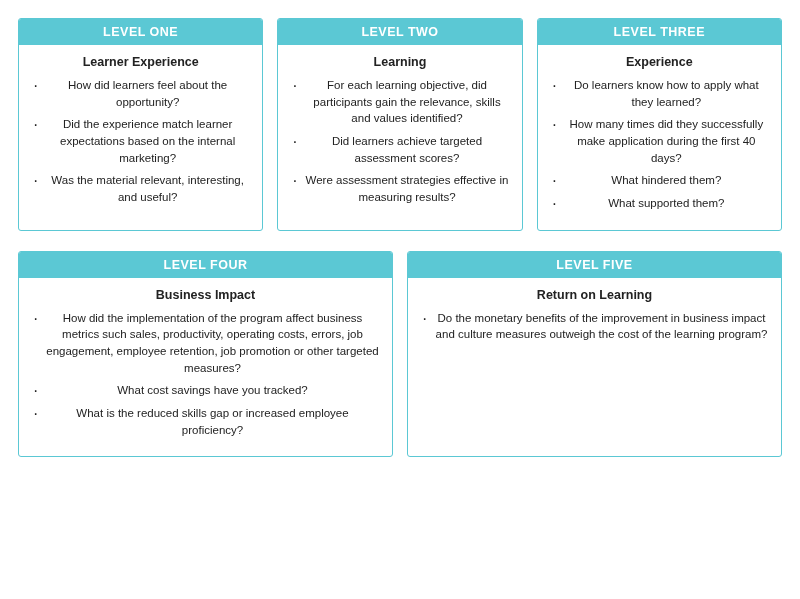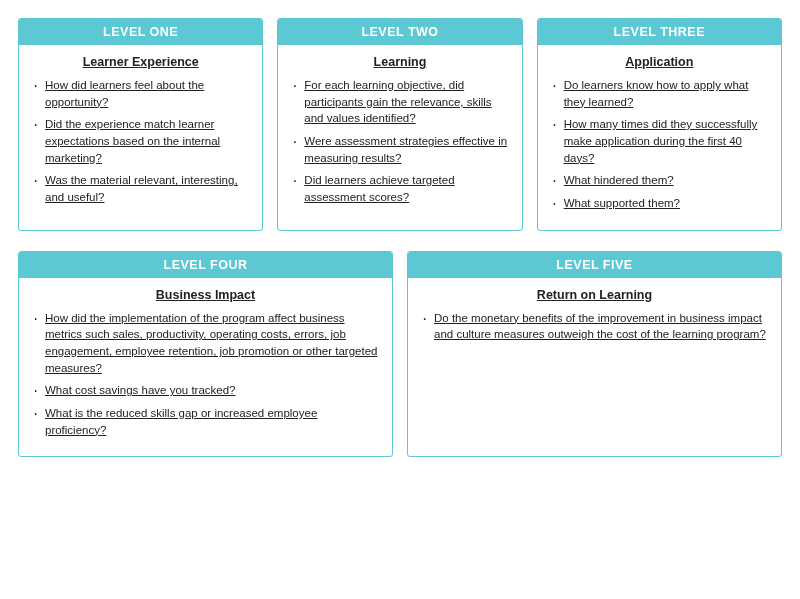--- a/index.html
+++ b/index.html
@@ -32,31 +32,31 @@
       background: #5bc8d4;
       color: #fff;
       font-weight: bold;
       font-size: 12.5px;
       text-align: center;
       padding: 6px 10px;
       letter-spacing: 0.5px;
     }
     .card-body {
       padding: 10px 12px 12px 12px;
-      text-decoration: underline;
     }
     .card-subtitle {
       font-weight: bold;
       font-size: 12.5px;
       text-align: center;
       margin-bottom: 8px;
     }
     .card-bullets {
       list-style: none;
       padding: 0;
+      text-align: center;
     }
     .card-bullets li {
       position: relative;
       padding-left: 14px;
       margin-bottom: 6px;
       line-height: 1.45;
       font-size: 11.5px;
       color: #222;
     }
     .card-bullets li::before {
@@ -83,29 +83,29 @@
           <li>Was the material relevant, interesting, and useful?</li>
         </ul>
       </div>
     </div>
     <div class="card">
       <div class="card-header">LEVEL TWO</div>
       <div class="card-body">
         <div class="card-subtitle">Learning</div>
         <ul class="card-bullets">
           <li>For each learning objective, did participants gain the relevance, skills and values identified?</li>
+          <li>Did learners achieve targeted assessment scores?</li>
           <li>Were assessment strategies effective in measuring results?</li>
-          <li>Did learners achieve targeted assessment scores?</li>
         </ul>
       </div>
     </div>
     <div class="card">
       <div class="card-header">LEVEL THREE</div>
       <div class="card-body">
-        <div class="card-subtitle">Application</div>
+        <div class="card-subtitle">Experience</div>
         <ul class="card-bullets">
           <li>Do learners know how to apply what they learned?</li>
           <li>How many times did they successfully make application during the first 40 days?</li>
           <li>What hindered them?</li>
           <li>What supported them?</li>
         </ul>
       </div>
     </div>
   </div>
 <div class="grid-bottom">

